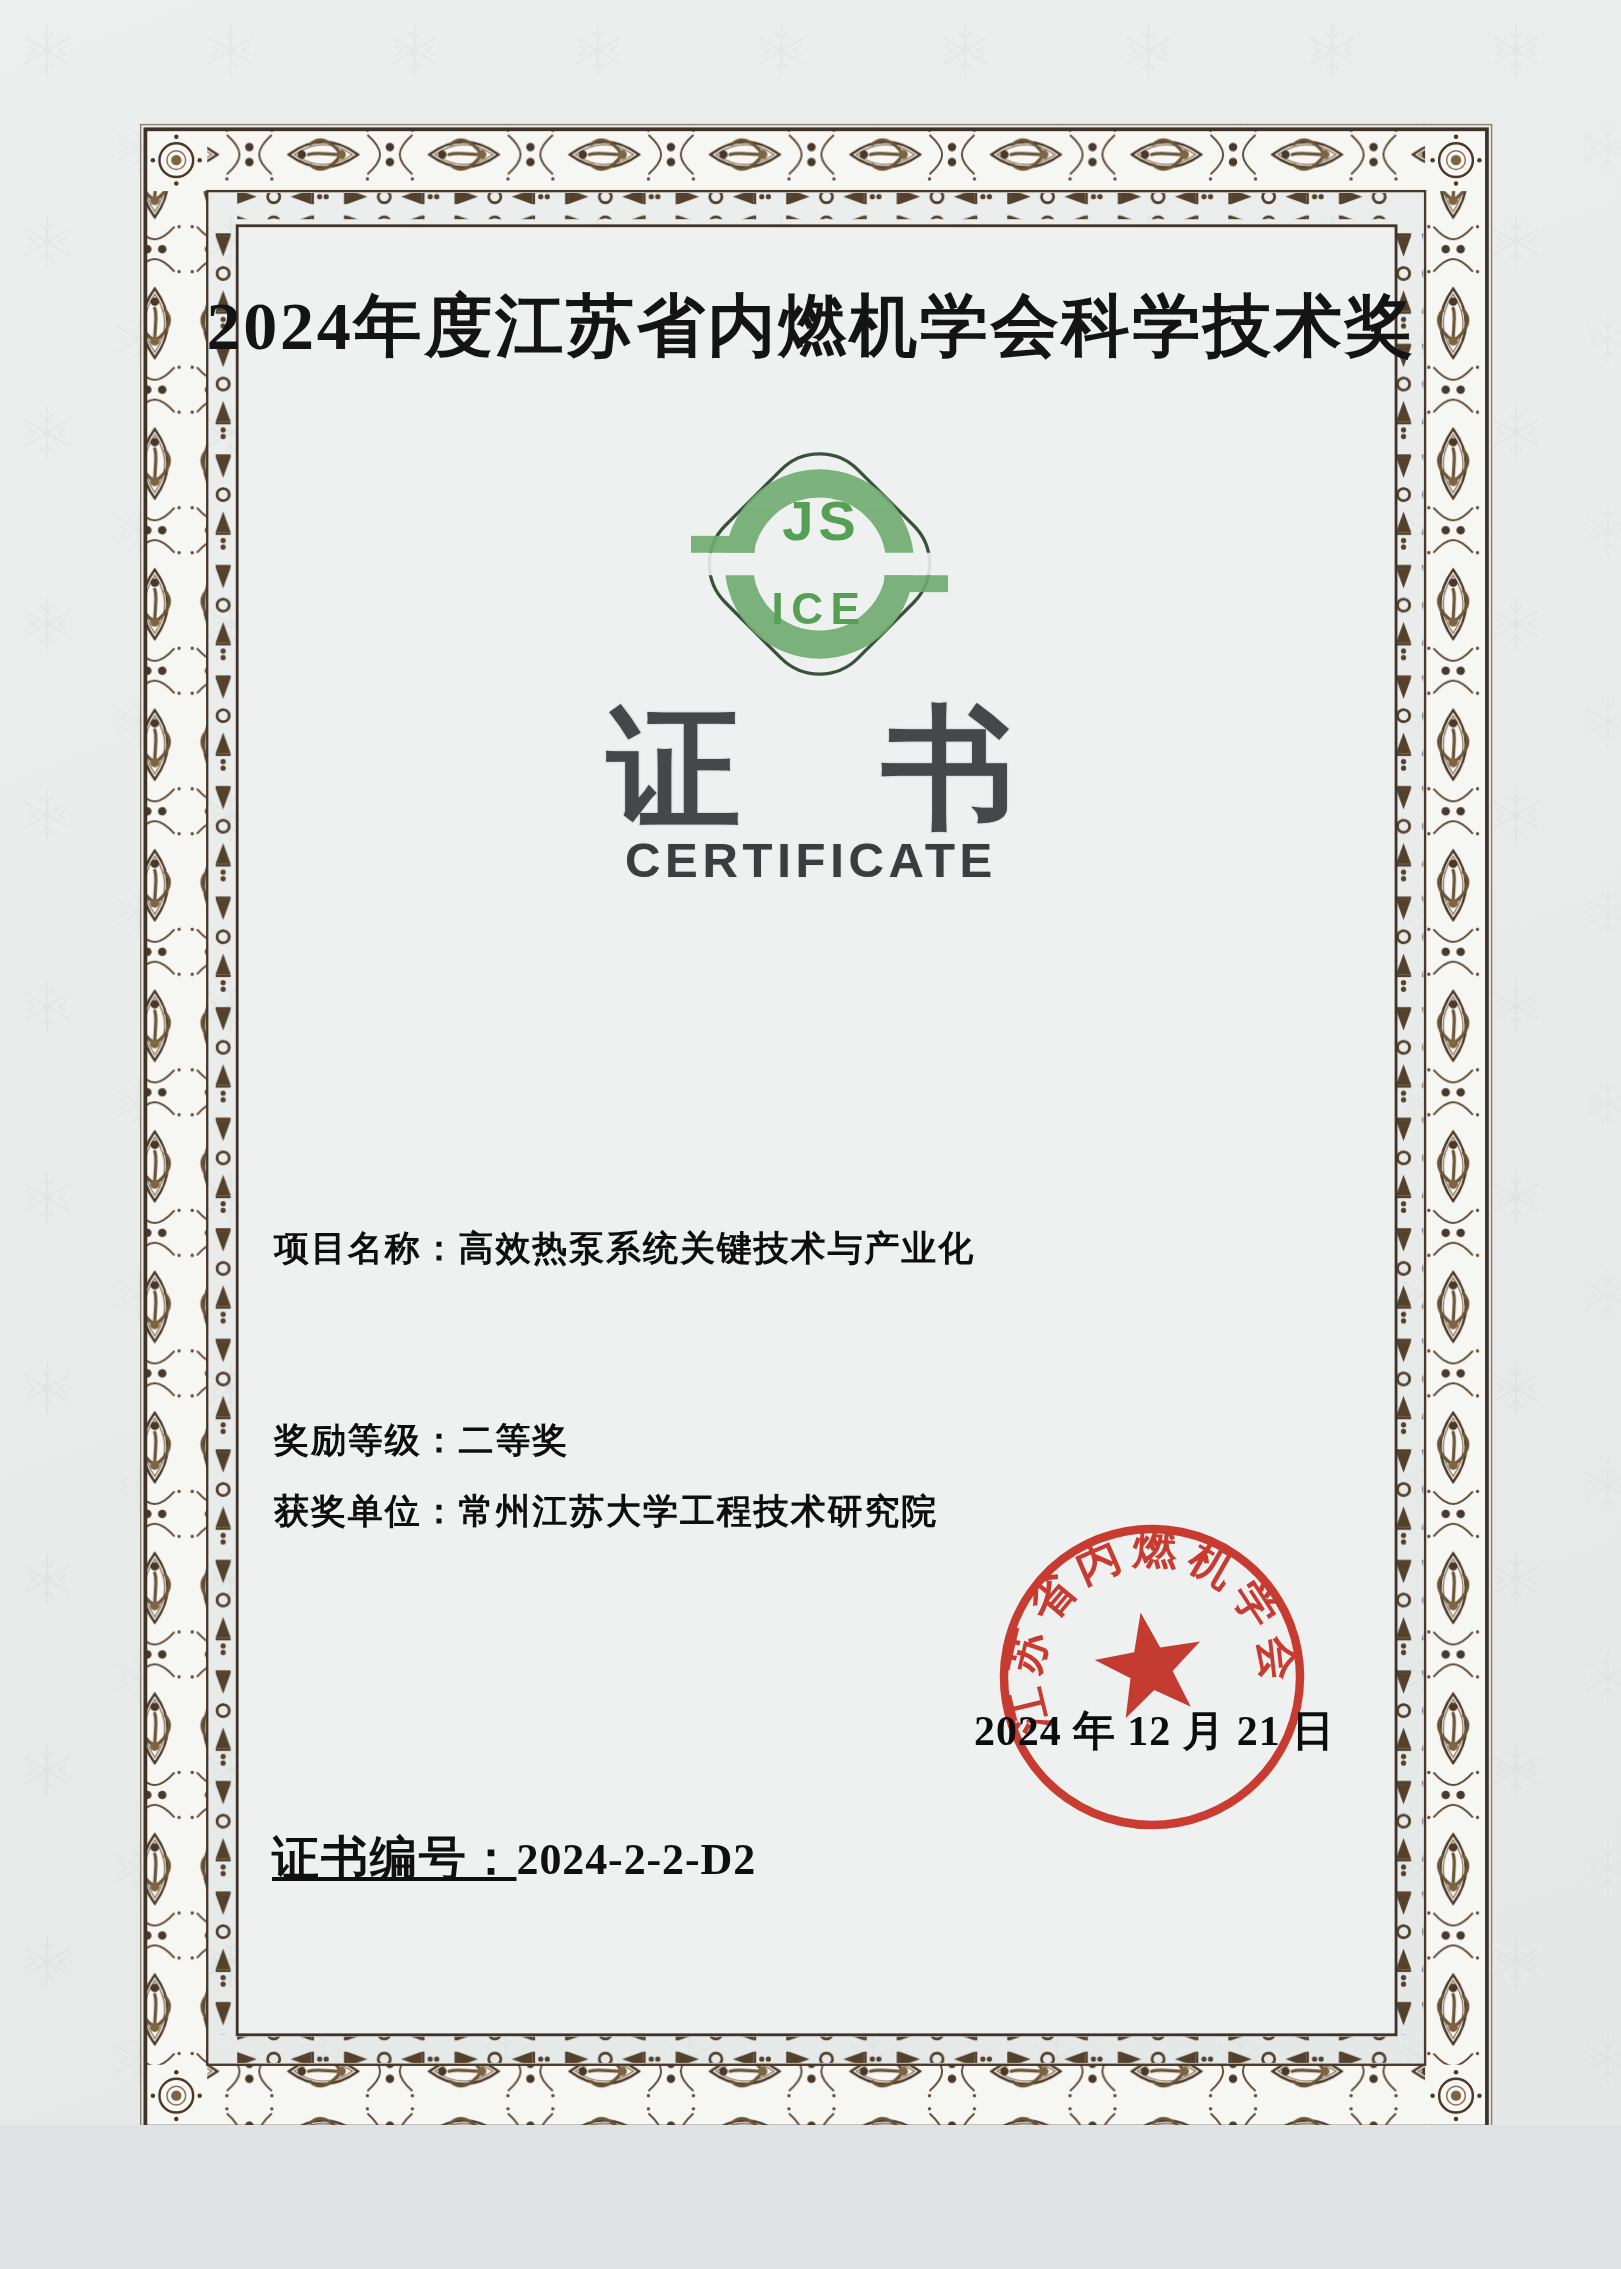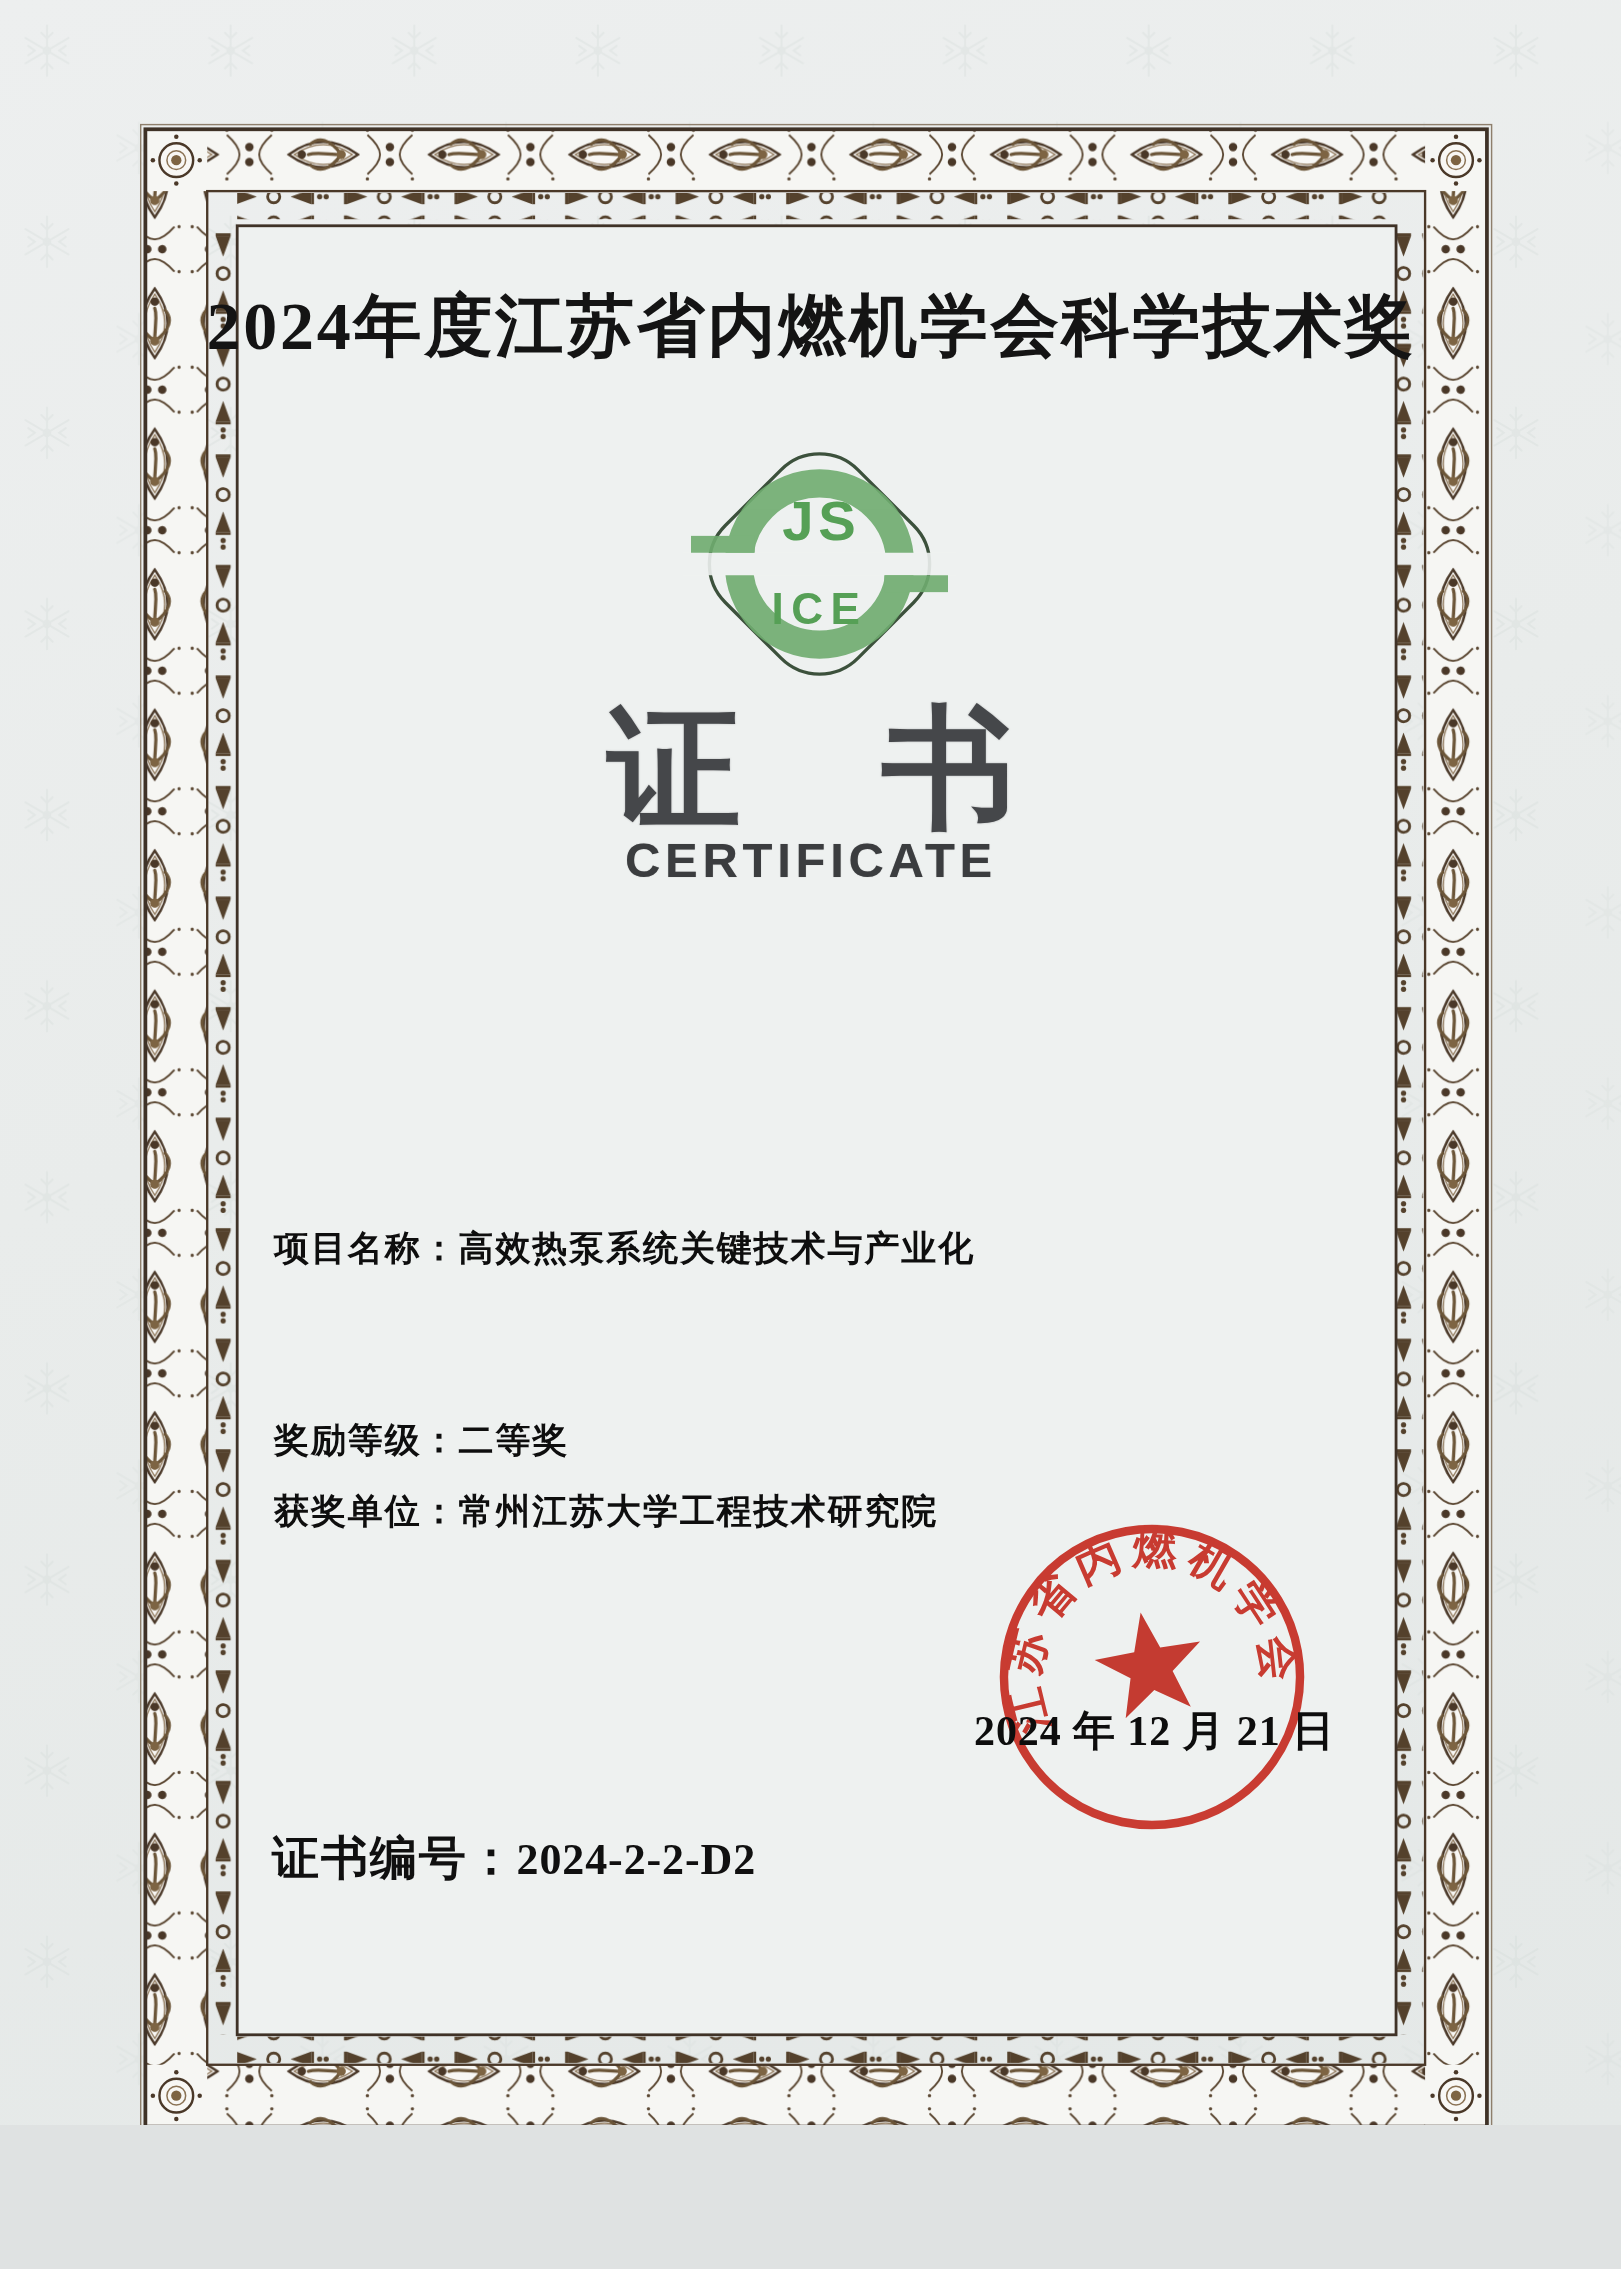--- a/index.html
+++ b/index.html
@@ -40,21 +40,21 @@
   .field-row.r2{top:1488px;}
   .seal-box{left:974px;top:1499px;width:356px;height:356px;}
   .date-line{
     left:974px;top:1703px;white-space:nowrap;
     font-family:"Liberation Serif",serif;font-weight:700;
     font-size:42px;letter-spacing:0.9px;color:#0d0d0d;
   }
   .serial-line{
     left:272px;top:1827px;white-space:nowrap;font-weight:700;color:#101010;
   }
-  .serial-label{font-family:"Liberation Sans",sans-serif;font-size:47px;letter-spacing:1.9px;}
+  .serial-label{font-family:"Liberation Sans",sans-serif;font-size:47px;letter-spacing:1.9px;text-decoration:underline;}
   .serial-value{font-family:"Liberation Serif",serif;font-size:44px;letter-spacing:0.9px;}
 </style>
 </head>
 <body>
 
 <div class="page">
 
   <svg class="layer" width="1622" height="2269" viewBox="0 0 1731 2422" aria-hidden="true">
     <defs>
       <g id="flake" stroke="#ccd5d2" stroke-width="2.2" fill="none" stroke-linecap="round">

